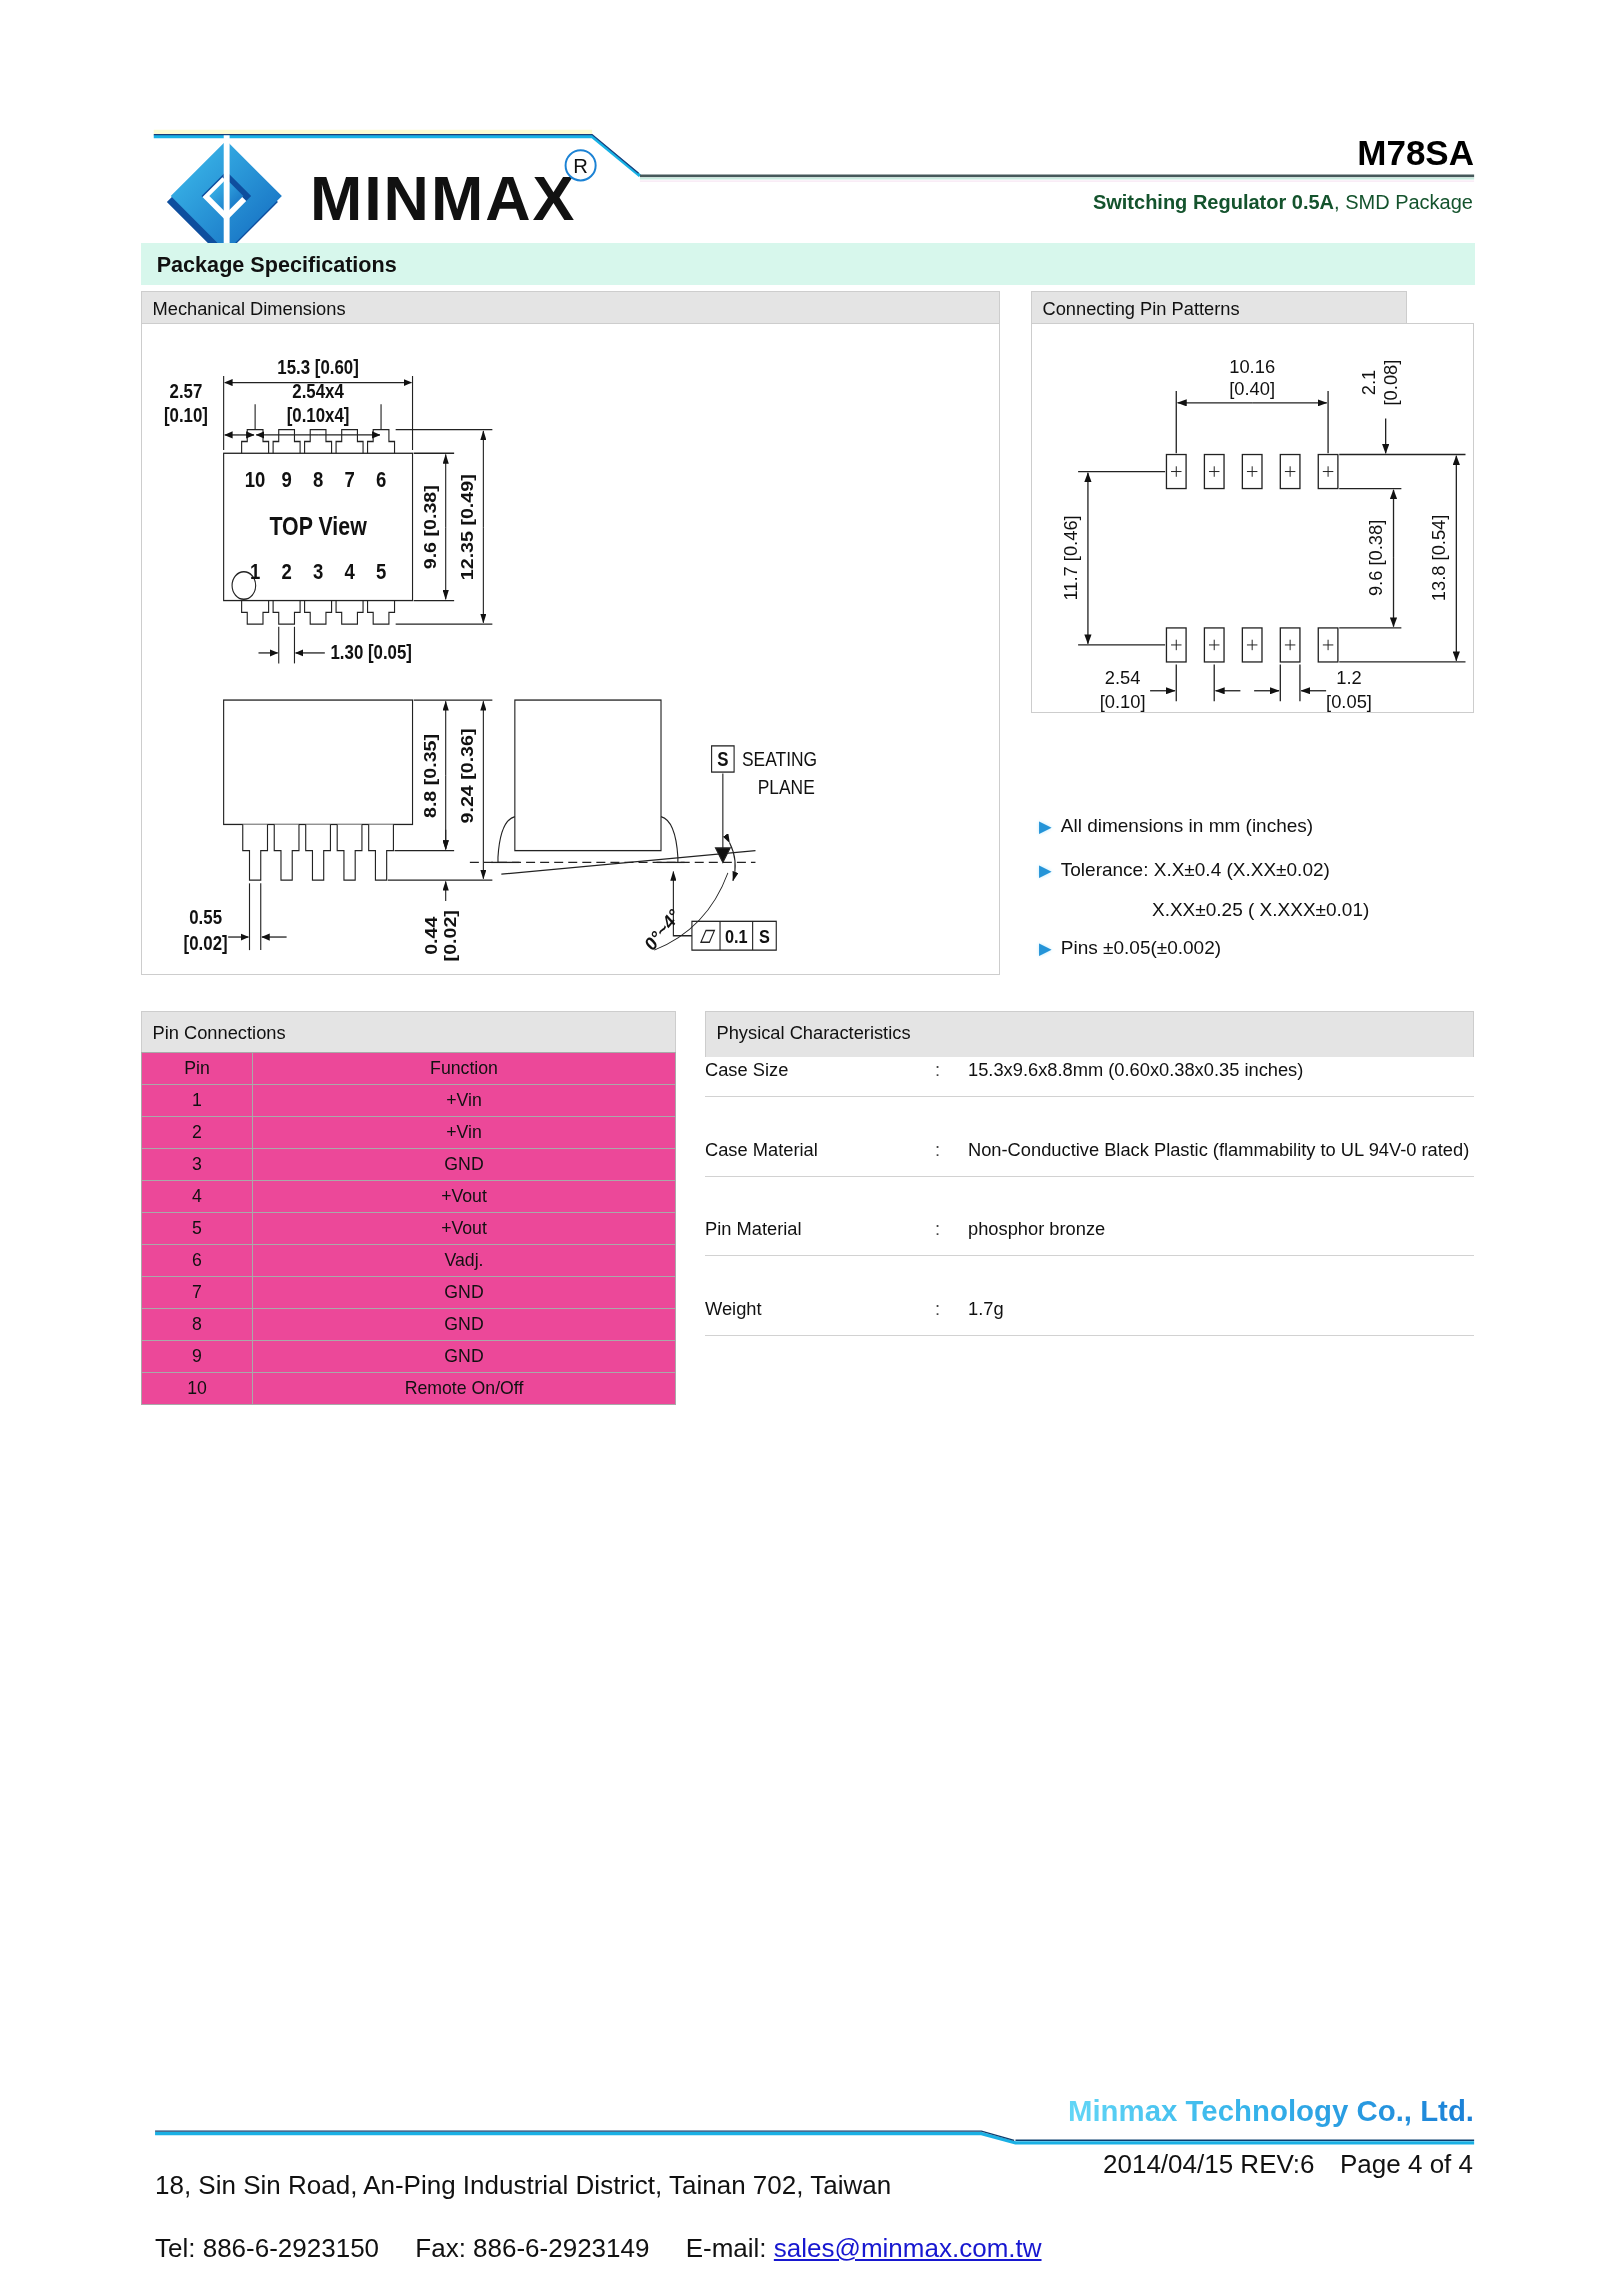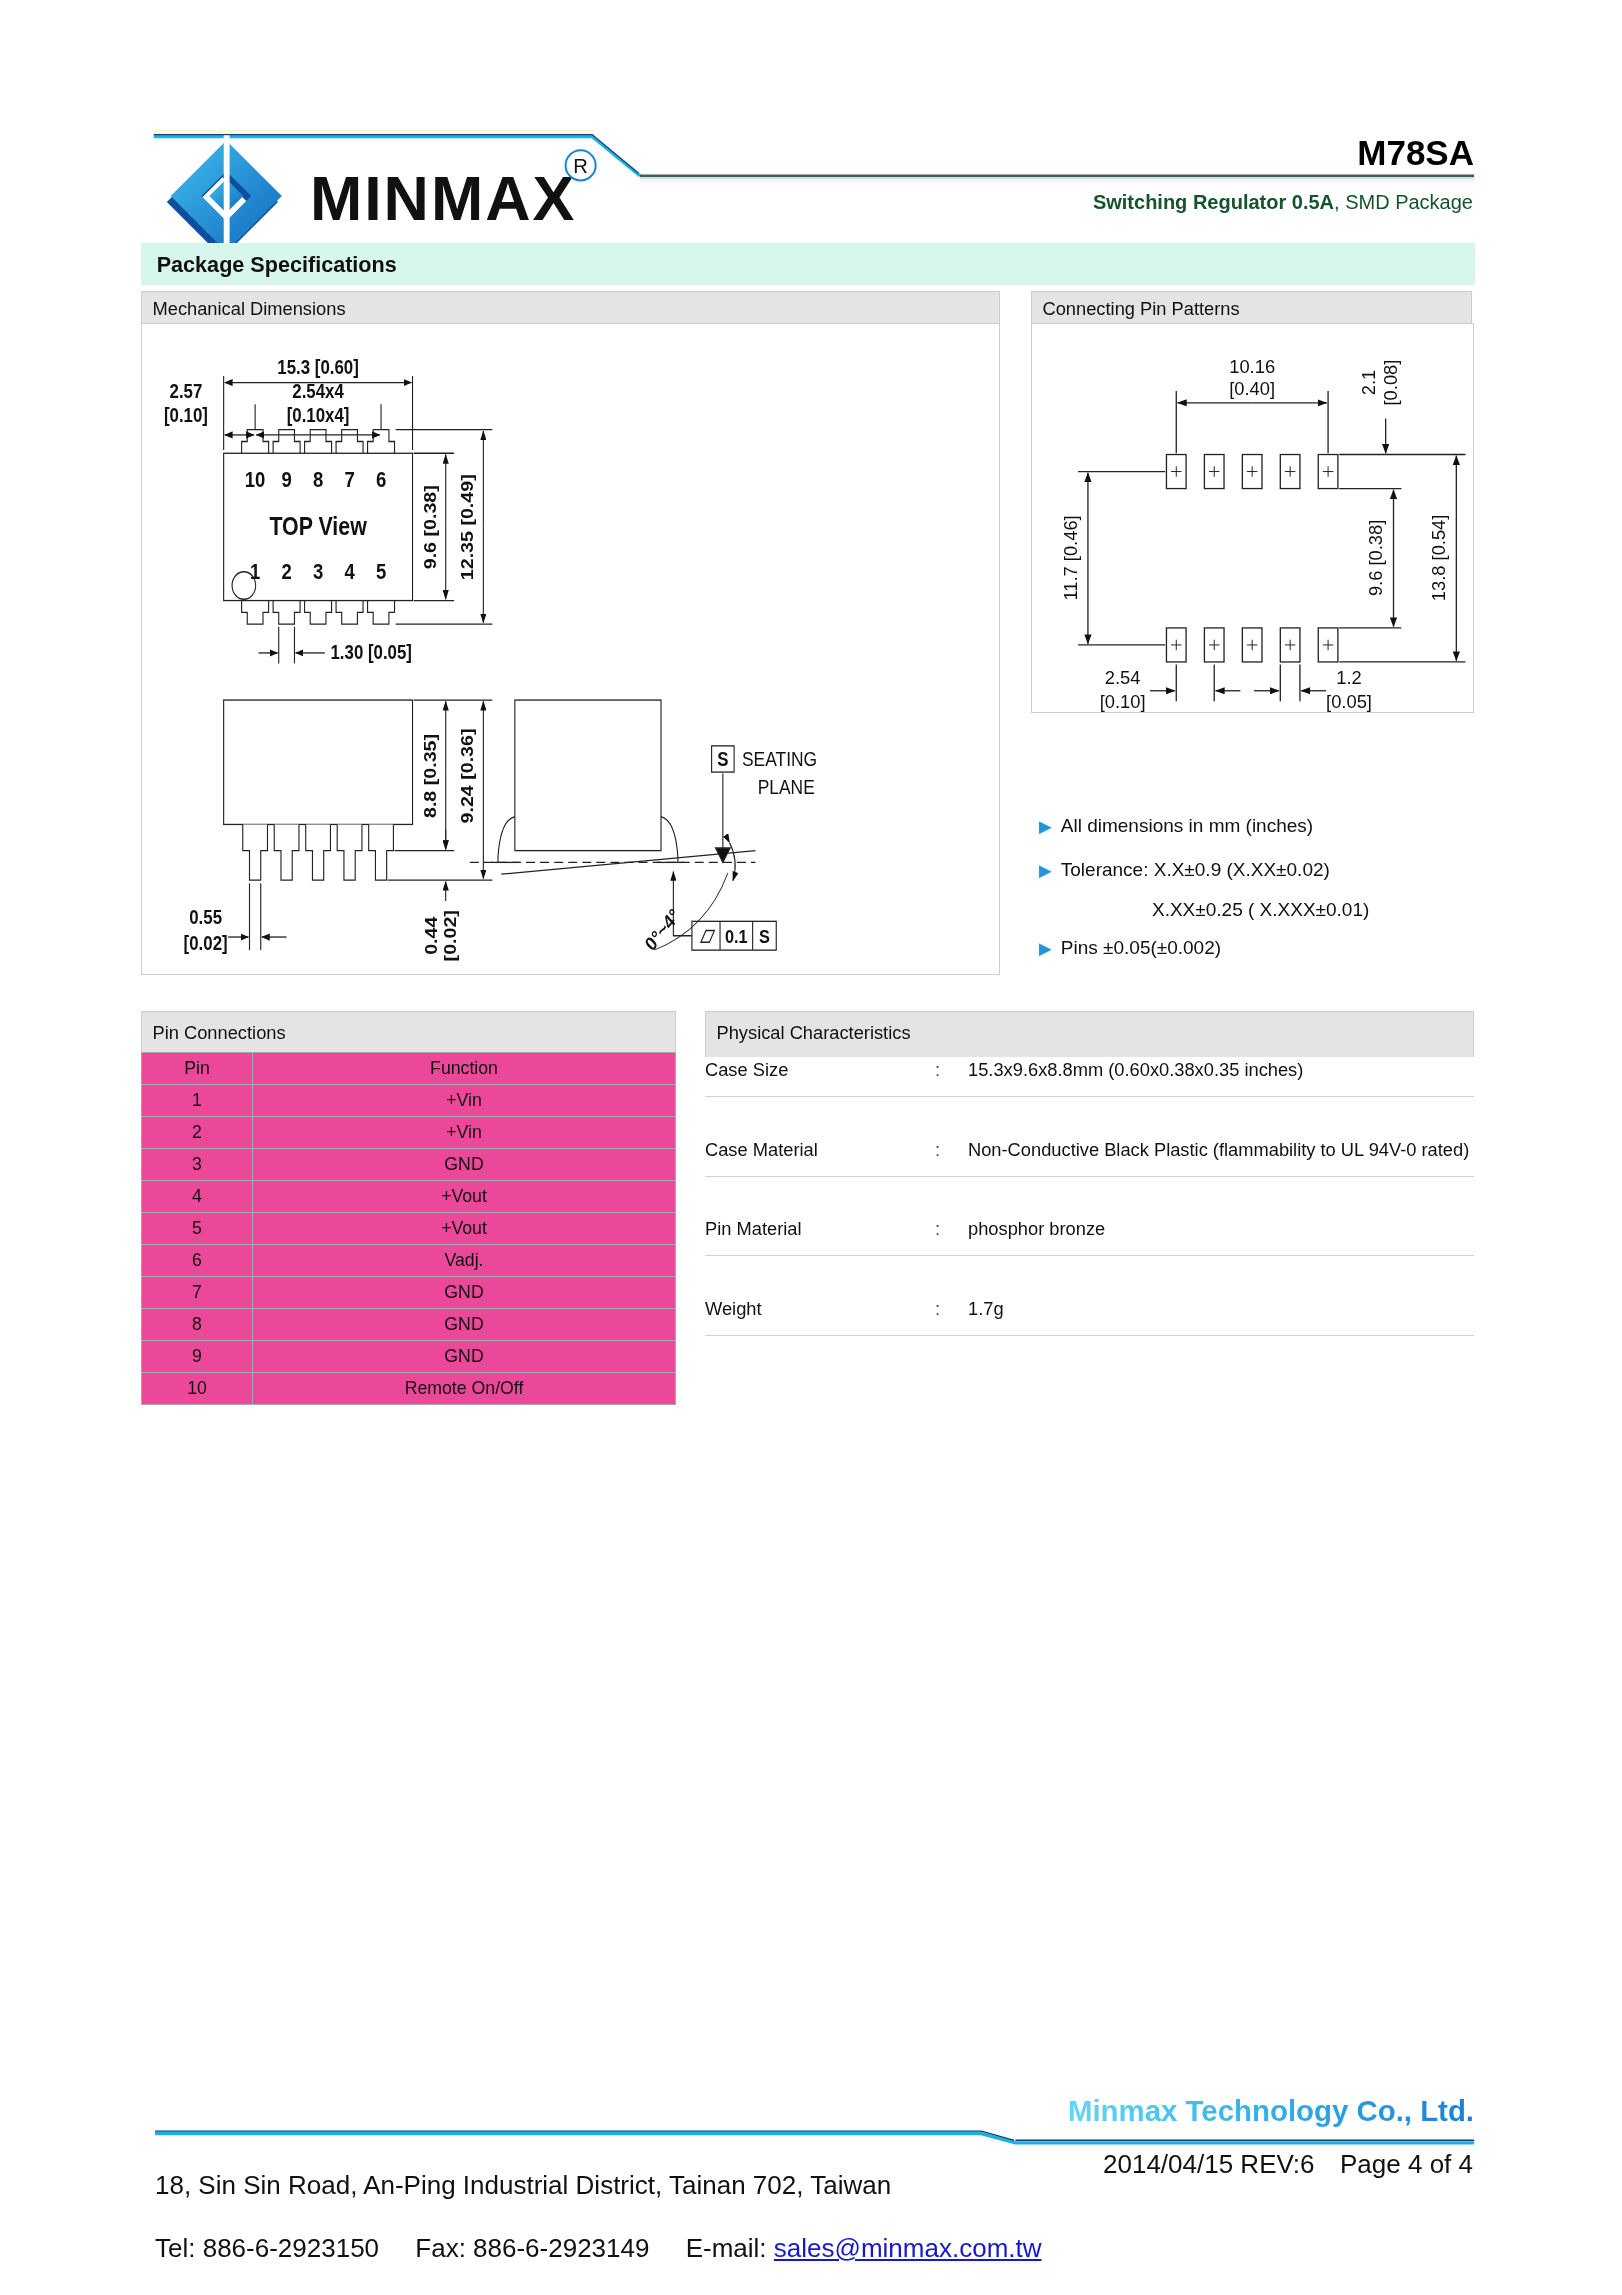--- a/index.html
+++ b/index.html
@@ -207,21 +207,21 @@
     <text class="dimtext" x="330" y="1412" text-anchor="middle">0.55</text>
     <text class="dimtext" x="330" y="1452" text-anchor="middle">[0.02]</text>
     <text class="dimtext" transform="rotate(-47 1150 1428)" x="1150" y="1428" text-anchor="middle">0°~4°</text>
     <text x="1250" y="1171" text-anchor="middle" font-size="30" font-weight="bold">S</text>
     <text x="1284" y="1171" font-size="31">SEATING</text>
     <text x="1312" y="1214" font-size="31">PLANE</text>
     <text x="1274" y="1441" text-anchor="middle" font-size="29" font-weight="bold">0.1</text>
     <text x="1324" y="1441" text-anchor="middle" font-size="29" font-weight="bold">S</text>
   </svg>
 
-  <div class="abs panel-header" style="left:1031px;top:291px;width:441px">Connecting Pin Patterns</div>
+  <div class="abs panel-header" style="left:1031px;top:291px;width:376px">Connecting Pin Patterns</div>
   <div class="abs panel-body" style="left:1031px;top:323px;width:443px;height:390px"></div>
 
   <svg class="abs" style="left:1031px;top:323px" width="443" height="390" viewBox="1576 494 677 596">
     <defs>
       <marker id="a2" markerWidth="15" markerHeight="11" refX="14" refY="5.5" orient="auto" markerUnits="userSpaceOnUse">
         <path d="M0,0 L15,5.5 L0,11 Z" fill="#111"></path>
       </marker>
     </defs>
     <g stroke="#222" stroke-width="2" fill="none">
 
@@ -302,21 +302,21 @@
     <text class="dimtext2" x="1716" y="1046" text-anchor="middle">2.54</text>
     <text class="dimtext2" x="1716" y="1082" text-anchor="middle">[0.10]</text>
     <text class="dimtext2" x="2062" y="1046" text-anchor="middle">1.2</text>
     <text class="dimtext2" x="2062" y="1082" text-anchor="middle">[0.05]</text>
   </svg>
 
   <div class="abs note" style="left:1039px;top:815px">
     <span class="bullet">▶</span><span>All dimensions in mm (inches)</span>
   </div>
   <div class="abs note" style="left:1039px;top:859px">
-    <span class="bullet">▶</span><span>Tolerance: X.X±0.9 (X.XX±0.02)</span>
+    <span class="bullet">▶</span><span>Tolerance: X.X±0.4 (X.XX±0.02)</span>
   </div>
   <div class="abs note" style="left:1152px;top:899px">
     <span>X.XX±0.25 ( X.XXX±0.01)</span>
   </div>
   <div class="abs note" style="left:1039px;top:937px">
     <span class="bullet">▶</span><span>Pins ±0.05(±0.002)</span>
   </div>
 
   <div class="abs panel-header" style="left:141px;top:1011px;width:535px;height:41px;line-height:42px">Pin Connections</div>
   <table class="abs pin-table" style="left:141px;top:1052px;width:535px">

